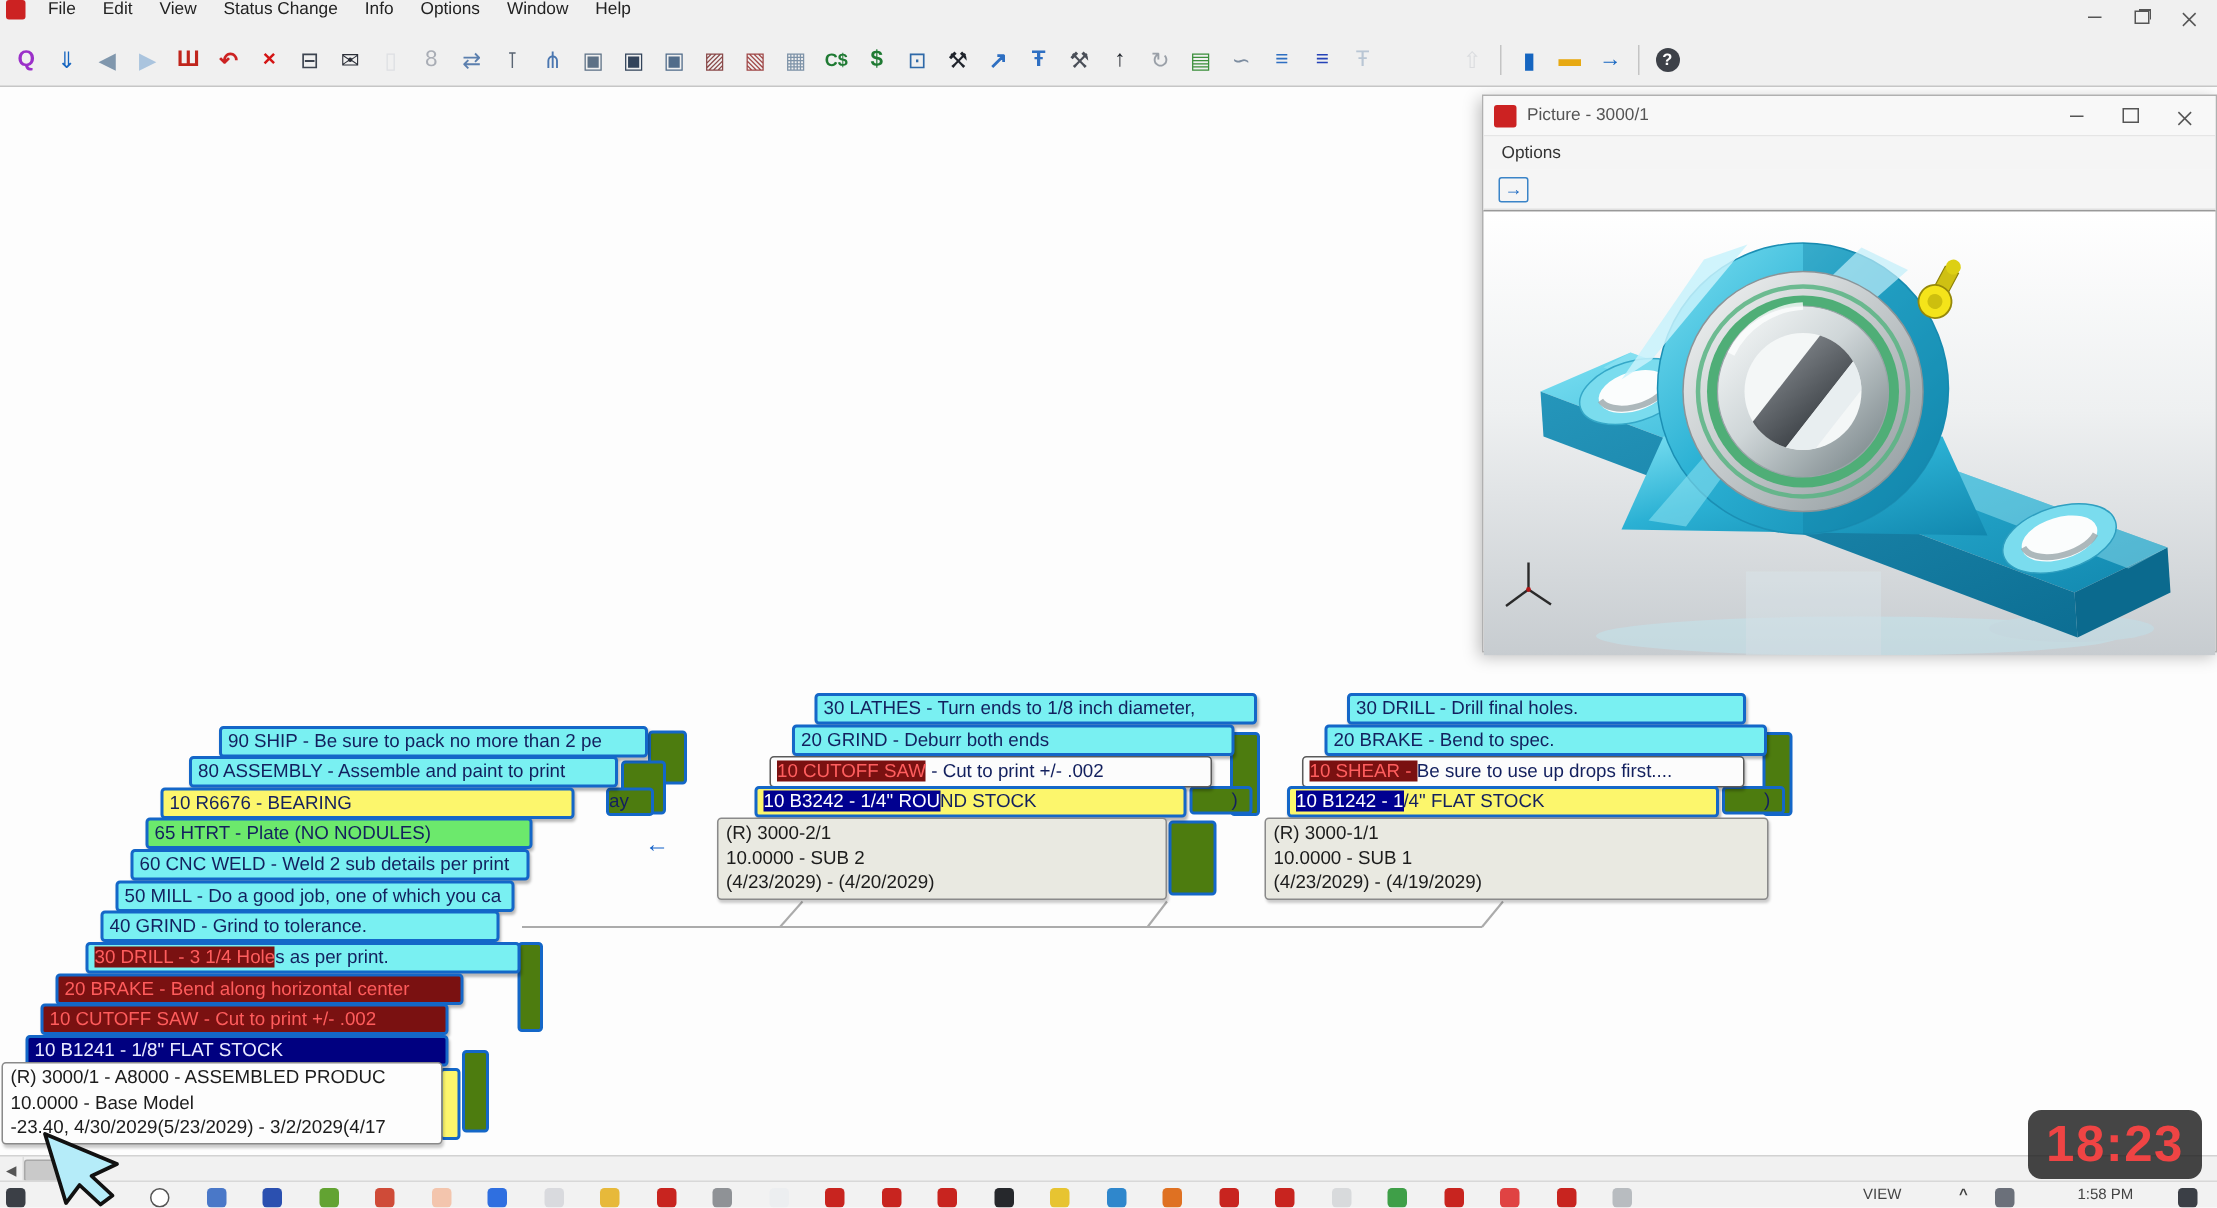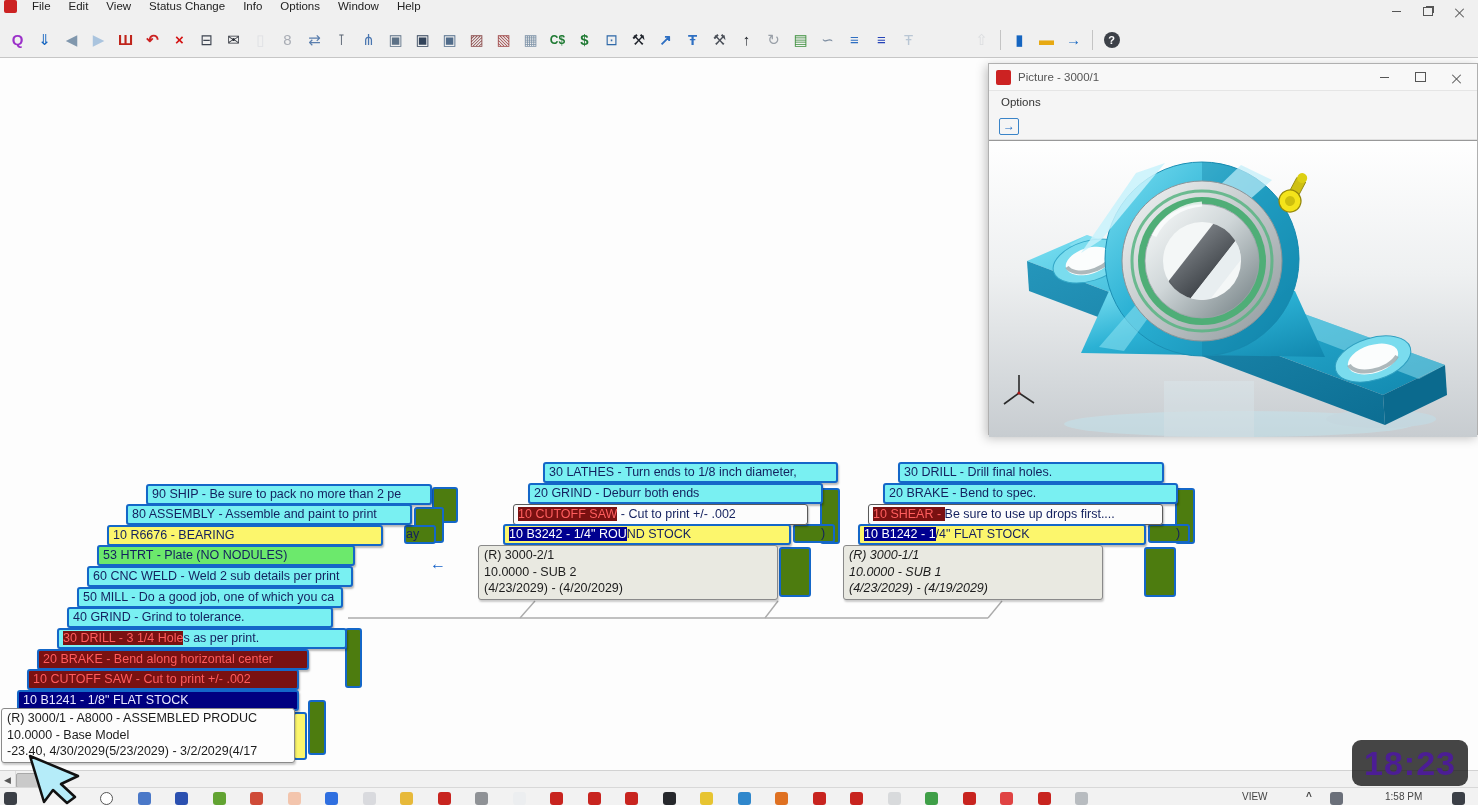--- a/index.html
+++ b/index.html
@@ -67,21 +67,21 @@
         justify-content:center;font-size:9px;color:#555;border-right:1px solid #ddd;}
   .hscroll-thumb{position:absolute;left:16px;top:2px;width:30px;height:13px;background:#c9c9c9;
         border:1px solid #a8a8a8;border-radius:2px;}
   .taskbar{position:absolute;left:0;top:787px;width:1478px;height:18px;background:#f2f2f2;
         border-top:1px solid #d8d8d8;z-index:26;}
   .tb-app{position:absolute;top:4px;width:13px;height:13px;border-radius:3px;}
   .tb-app.ring{background:#fff;border:1.5px solid #555;border-radius:50%;box-sizing:border-box;}
   .tray{position:absolute;top:3px;font-size:10px;color:#444;}
   
   .ts-overlay{position:absolute;left:1352px;top:740px;width:116px;height:46px;background:rgba(28,28,28,.82);
-        border-radius:9px;display:flex;align-items:center;justify-content:center;color:#4c1d95;
+        border-radius:9px;display:flex;align-items:center;justify-content:center;color:#ef4444;
         font-size:34px;font-weight:bold;z-index:40;letter-spacing:1px;}
   #big-cursor{position:absolute;left:20px;top:748px;z-index:45;}
 </style>
 </head>
 <body>
 
 <div class="menubar">
   <div class="app-icon"></div>
   <div id="menu-items" style="display:flex;">
       <span class="menu-item">File</span>
@@ -235,21 +235,21 @@
 <div id="stacks">
     <div class="frag" style="left: 432px; top: 487px; width: 26px; height: 36px;"></div>
     <div class="frag" style="left: 414px; top: 507px; width: 30px; height: 36px;"></div>
     <div class="frag" style="left: 404px; top: 525px; width: 32px; height: 19px;">ay</div>
     <div class="frag" style="left: 345px; top: 628px; width: 17px; height: 60px;"></div>
     <div class="frag" style="left: 308px; top: 700px; width: 18px; height: 55px;"></div>
     <div class="frag yellowfrag" style="left: 293px; top: 712px; width: 14px; height: 48px;"></div>
     <div class="card cyan" style="left: 146px; top: 484px; width: 286px;">90 SHIP -  Be sure to pack no more than 2 pe</div>
     <div class="card cyan" style="left: 126px; top: 504px; width: 286px;">80 ASSEMBLY -  Assemble and paint to print</div>
     <div class="card yellow" style="left: 107px; top: 525px; width: 276px;">10 R6676 - BEARING</div>
-    <div class="card green" style="left: 97px; top: 545px; width: 258px;">53 HTRT -  Plate (NO NODULES)</div>
+    <div class="card green" style="left: 97px; top: 545px; width: 258px;">65 HTRT -  Plate (NO NODULES)</div>
     <div class="card cyan" style="left: 87px; top: 566px; width: 266px;">60 CNC WELD -  Weld 2 sub details per print</div>
     <div class="card cyan" style="left: 77px; top: 587px; width: 266px;">50 MILL -  Do a good job, one of which you ca</div>
     <div class="card cyan" style="left: 67px; top: 607px; width: 266px;">40 GRIND -  Grind to tolerance.</div>
     <div class="card cyan" style="left: 57px; top: 628px; width: 290px;"><span class="hl-maroon">30 DRILL -  3 1/4 Hole</span><span>s as per print.</span></div>
     <div class="card maroon" style="left: 37px; top: 649px; width: 272px;">20 BRAKE -  Bend along horizontal center</div>
     <div class="card maroon" style="left: 27px; top: 669px; width: 272px;">10 CUTOFF SAW -  Cut to print +/- .002</div>
     <div class="card navy" style="left: 17px; top: 690px; width: 282px;">10 B1241 - 1/8" FLAT STOCK</div>
     <div class="info-card " style="left: 1px; top: 708px; width: 294px; height: 55px;">
       <div>(R) 3000/1 - A8000 - ASSEMBLED PRODUC</div>
       <div>10.0000 - Base Model</div>
@@ -267,21 +267,21 @@
       <div>10.0000 -  SUB 2</div>
       <div>(4/23/2029) - (4/20/2029)</div>
     </div>
     <div class="frag" style="left: 1175px; top: 488px; width: 20px; height: 56px;"></div>
     <div class="frag" style="left: 1148px; top: 524px; width: 42px; height: 19px; padding-left: 26px;">)</div>
     <div class="frag" style="left: 1144px; top: 547px; width: 32px; height: 50px;"></div>
     <div class="card cyan" style="left: 898px; top: 462px; width: 266px;">30 DRILL -  Drill final holes.</div>
     <div class="card cyan" style="left: 883px; top: 483px; width: 295px;">20 BRAKE -  Bend to spec.</div>
     <div class="card white" style="left: 868px; top: 504px; width: 295px;"><span class="hl-maroon">10 SHEAR - </span><span> Be sure to use up drops first....</span></div>
     <div class="card yellow" style="left: 858px; top: 524px; width: 288px;"><span class="hl-navy">10 B1242 - 1</span><span>/4" FLAT STOCK</span></div>
-    <div class="info-card gray" style="left: 843px; top: 545px; width: 260px; height: 55px; font-style: italic;">
+    <div class="info-card gray" style="left: 843px; top: 545px; width: 336px; height: 55px;">
       <div>(R) 3000-1/1</div>
       <div>10.0000 -  SUB 1</div>
       <div>(4/23/2029) - (4/19/2029)</div>
     </div>
   </div>
 <div class="nav-arrow">←</div>
 
 <div class="pic-window">
   <div class="pic-titlebar">
     <div class="pic-app-icon"></div>

